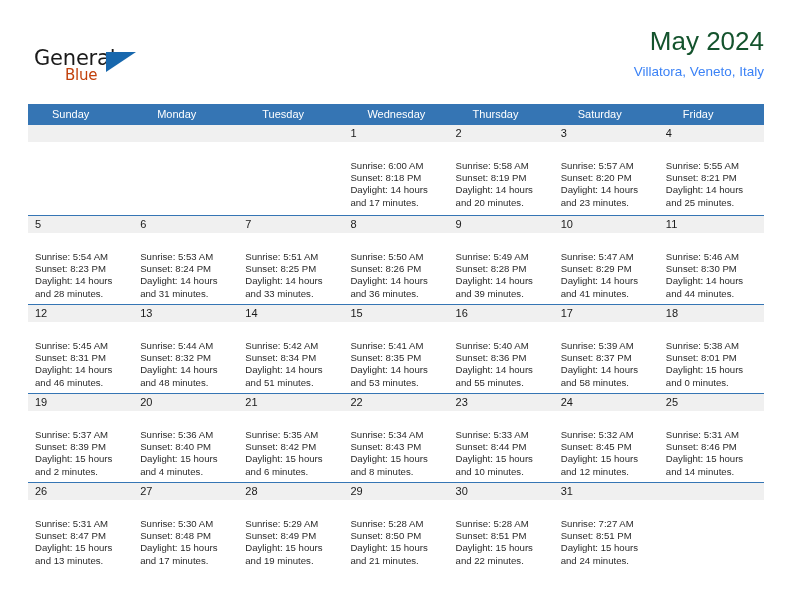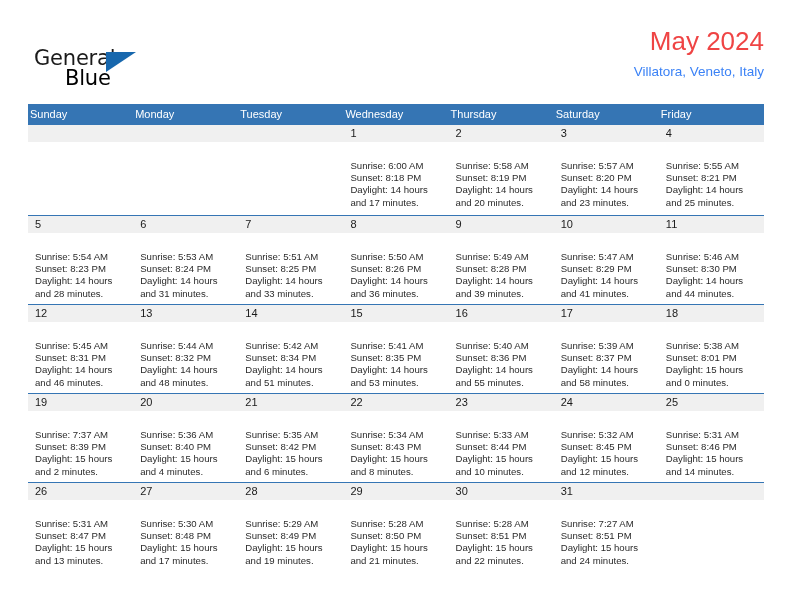--- a/index.html
+++ b/index.html
@@ -45,23 +45,23 @@
     font-size: 21px;
     letter-spacing: -0.2px;
     color: #1a1a1a;
     font-family: "DejaVu Sans", sans-serif;
     font-weight: 400;
   }
   .brand-blue {
     position: absolute;
     left: 31px;
     top: 20px;
-    font-size: 21px;
+    font-size: 15px;
     letter-spacing: -0.2px;
-    color: #000000;
+    color: #c2410c;
     font-family: "DejaVu Sans", sans-serif;
     font-weight: 400;
   }
   .brand-tri {
     position: absolute;
     left: 72px;
     top: 6px;
     width: 0;
     height: 0;
     border-left: 30px solid #1767ad;
@@ -70,21 +70,21 @@
 
   .title-block {
     position: absolute;
     right: 0;
     top: 0;
     text-align: right;
   }
   .cal-title {
     font-size: 26px;
     font-weight: 400;
-    color: #ef4444;
+    color: #14532d;
     line-height: 30px;
     white-space: nowrap;
   }
   .cal-subtitle {
     font-size: 13.5px;
     font-weight: 400;
     color: #3b82f6;
     line-height: 20px;
     margin-top: 6px;
     white-space: nowrap;
@@ -101,21 +101,21 @@
   .dow-row {
     display: flex;
     background: #3575b4;
     height: 21px;
   }
   .dow {
     flex: 1 1 0;
     color: #ffffff;
     font-size: 11px;
     line-height: 21px;
-    padding-left: 2px;
+    padding-left: 24px;
     box-sizing: border-box;
     white-space: nowrap;
     overflow: hidden;
   }
 
   .week {
     position: relative;
     border-top: 1.2px solid #3575b4;
     height: 89px;
     box-sizing: border-box;
@@ -403,21 +403,21 @@
         </div>
       </div>
     </div>
 
     <div class="week">
       <div class="week-band"></div>
       <div class="week-cells">
         <div class="cell">
           <div class="daynum">19</div>
           <div class="details">
-            <div>Sunrise: 7:37 AM</div>
+            <div>Sunrise: 5:37 AM</div>
             <div>Sunset: 8:39 PM</div>
             <div>Daylight: 15 hours</div>
             <div>and 2 minutes.</div>
           </div>
         </div>
         <div class="cell">
           <div class="daynum">20</div>
           <div class="details">
             <div>Sunrise: 5:36 AM</div>
             <div>Sunset: 8:40 PM</div>

